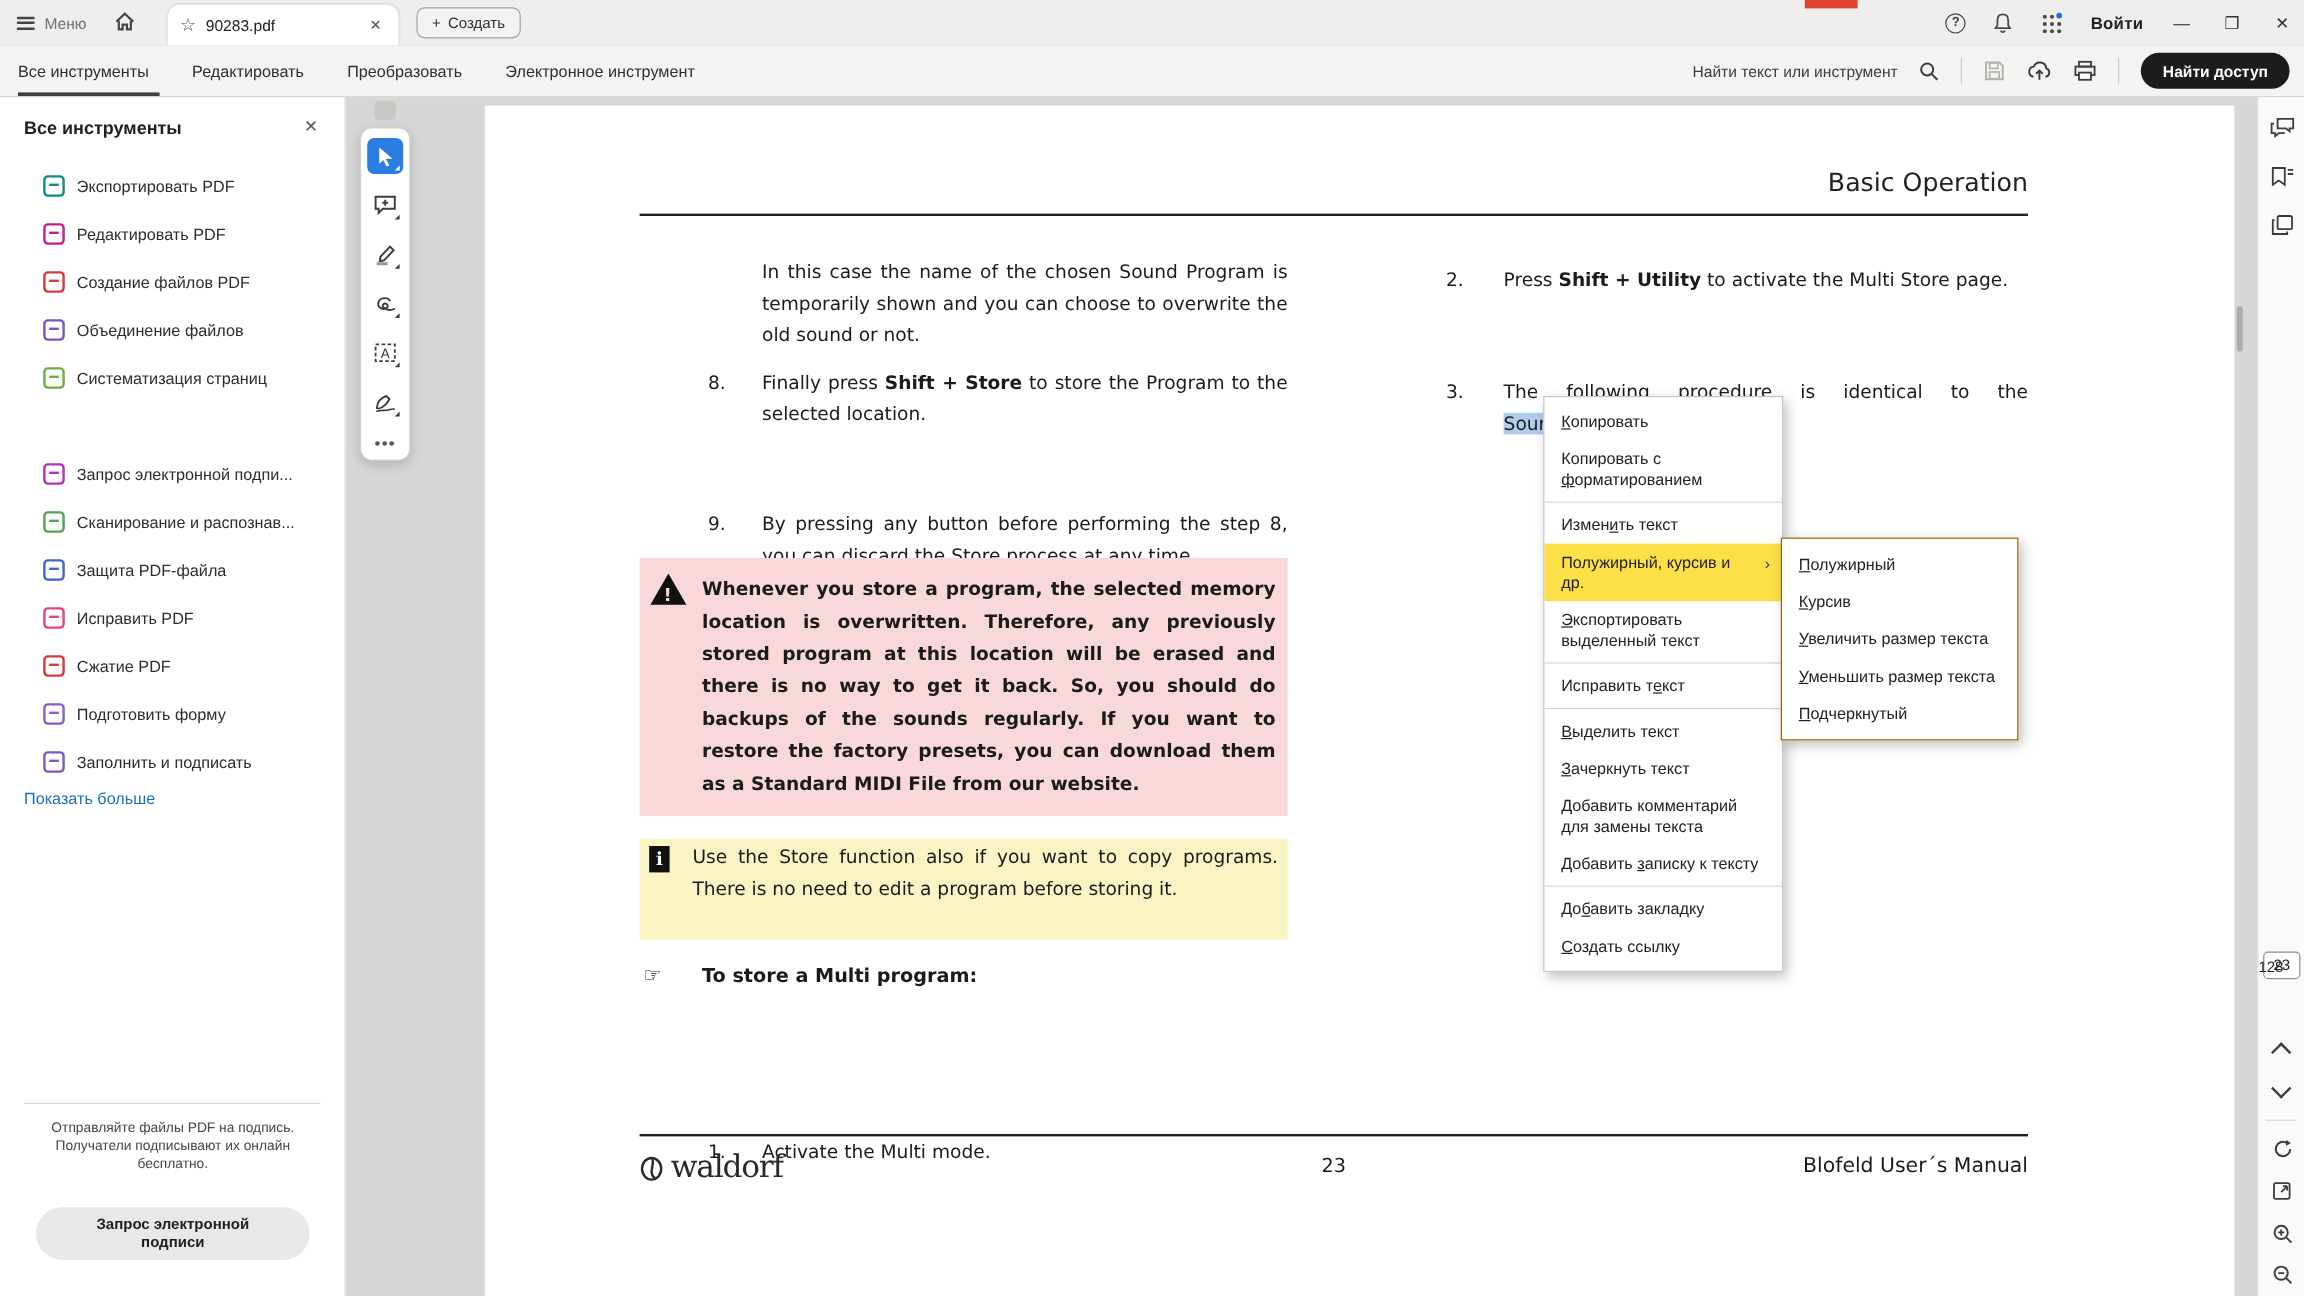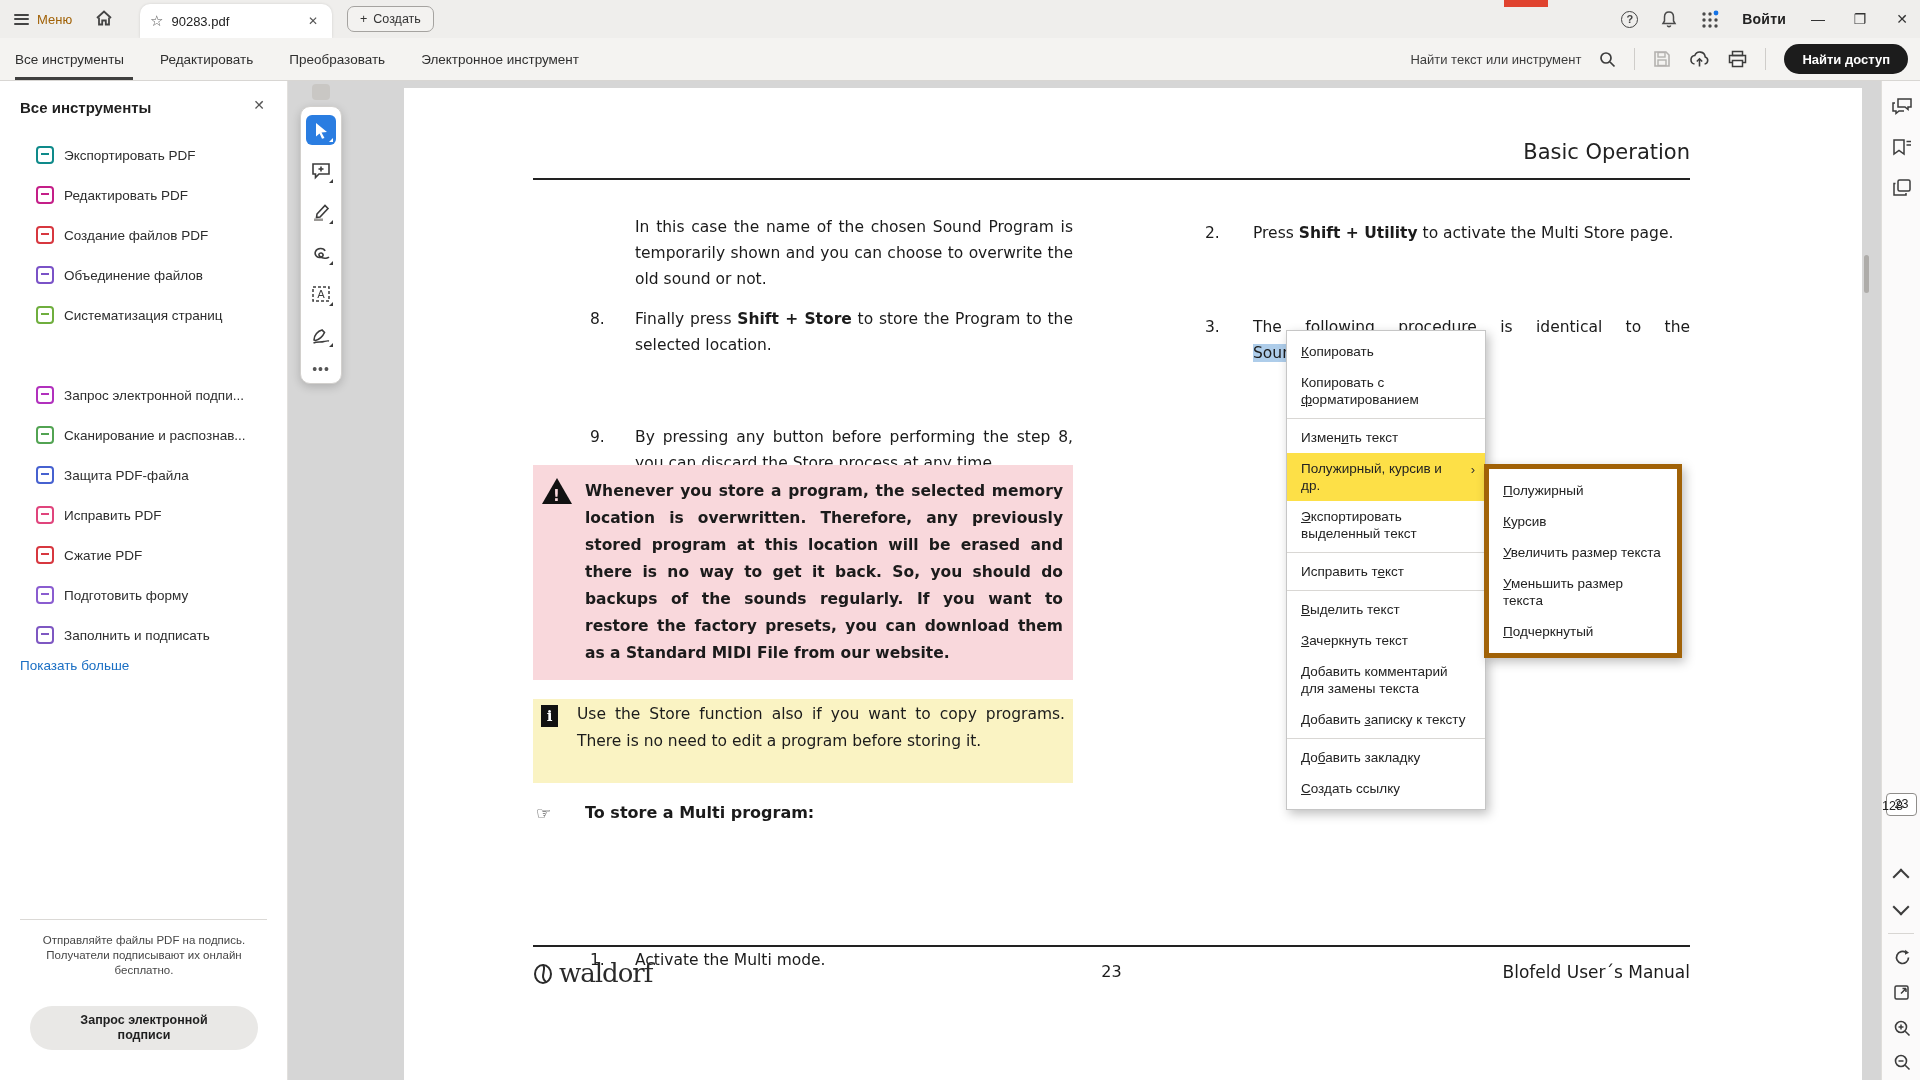--- a/index.html
+++ b/index.html
@@ -4,21 +4,21 @@
 <style>
   * { margin:0; padding:0; box-sizing:border-box; }
   html,body { width:1920px; height:1080px; overflow:hidden; background:#d6d6d6;
               font-family:"Liberation Sans", sans-serif; }
   .app { position:relative; width:1920px; height:1080px; background:#d6d6d6; overflow:hidden; }
 
   
   .tabbar { position:absolute; top:0; left:0; right:0; height:38px; background:#efeeec; }
   .redbar { position:absolute; left:1504px; top:0; width:44px; height:7px; background:#e0432f; }
   .menu-btn { position:absolute; left:14px; top:8px; height:22px; display:flex; align-items:center; gap:8px;
-              color:#a16207; font-size:13px; cursor:default; }
+              color:#737373; font-size:13px; cursor:default; }
   .hamburger { width:15px; height:11px; display:flex; flex-direction:column; justify-content:space-between; }
   .hamburger i { height:2px; background:#444; border-radius:1px; }
   .home-ic { position:absolute; left:94px; top:8px; }
   .tab { position:absolute; left:140px; top:4px; width:192px; height:34px; background:#fff;
          border-radius:10px 10px 0 0; display:flex; align-items:center; padding:0 10px;
          box-shadow:0 0 3px rgba(0,0,0,.12); }
   .tab .star { font-size:15px; color:#555; margin-right:8px; }
   .tab .t-title { font-size:13px; color:#222; flex:1; }
   .tab .t-close { font-size:12px; color:#555; padding:2px 4px; }
   .create-btn { position:absolute; left:347px; top:6px; height:26px; padding:0 12px; border:1px solid #a5a3a0;
@@ -123,21 +123,21 @@
   .chev.dn { top:820px; transform:rotate(45deg); }
   .rail-div { position:absolute; left:6px; right:6px; top:852px; border-top:1px solid #d8d6d3; }
 
   
   .cmenu { position:absolute; left:1286px; top:330px; width:200px; background:#fff; border:1px solid #c6c6c6;
            box-shadow:3px 4px 10px rgba(0,0,0,.25); padding:5px 0; font-size:13.5px; color:#222; z-index:40; }
   .cm-it { padding:7px 14px; line-height:17px; position:relative; }
   .cm-it.hover { background:#fde047; }
   .cm-arrow { position:absolute; right:10px; top:8px; font-size:13px; color:#333; }
   .cm-div { border-top:1px solid #d9d7d4; margin:3px 0; }
-  .smenu { position:absolute; left:1484px; top:464px; width:198px; background:#fff; border:5px solid #a16207;
+  .smenu { position:absolute; left:1484px; top:448px; width:198px; background:#fff; border:1px solid #a16207;
            box-shadow:3px 4px 10px rgba(0,0,0,.25); padding:6px 0; font-size:13.5px; color:#222; z-index:41; }
   u { text-decoration:underline; }
 
   svg { display:block; }
 </style>
 </head>
 <body>
 
 <div class="app">
 

